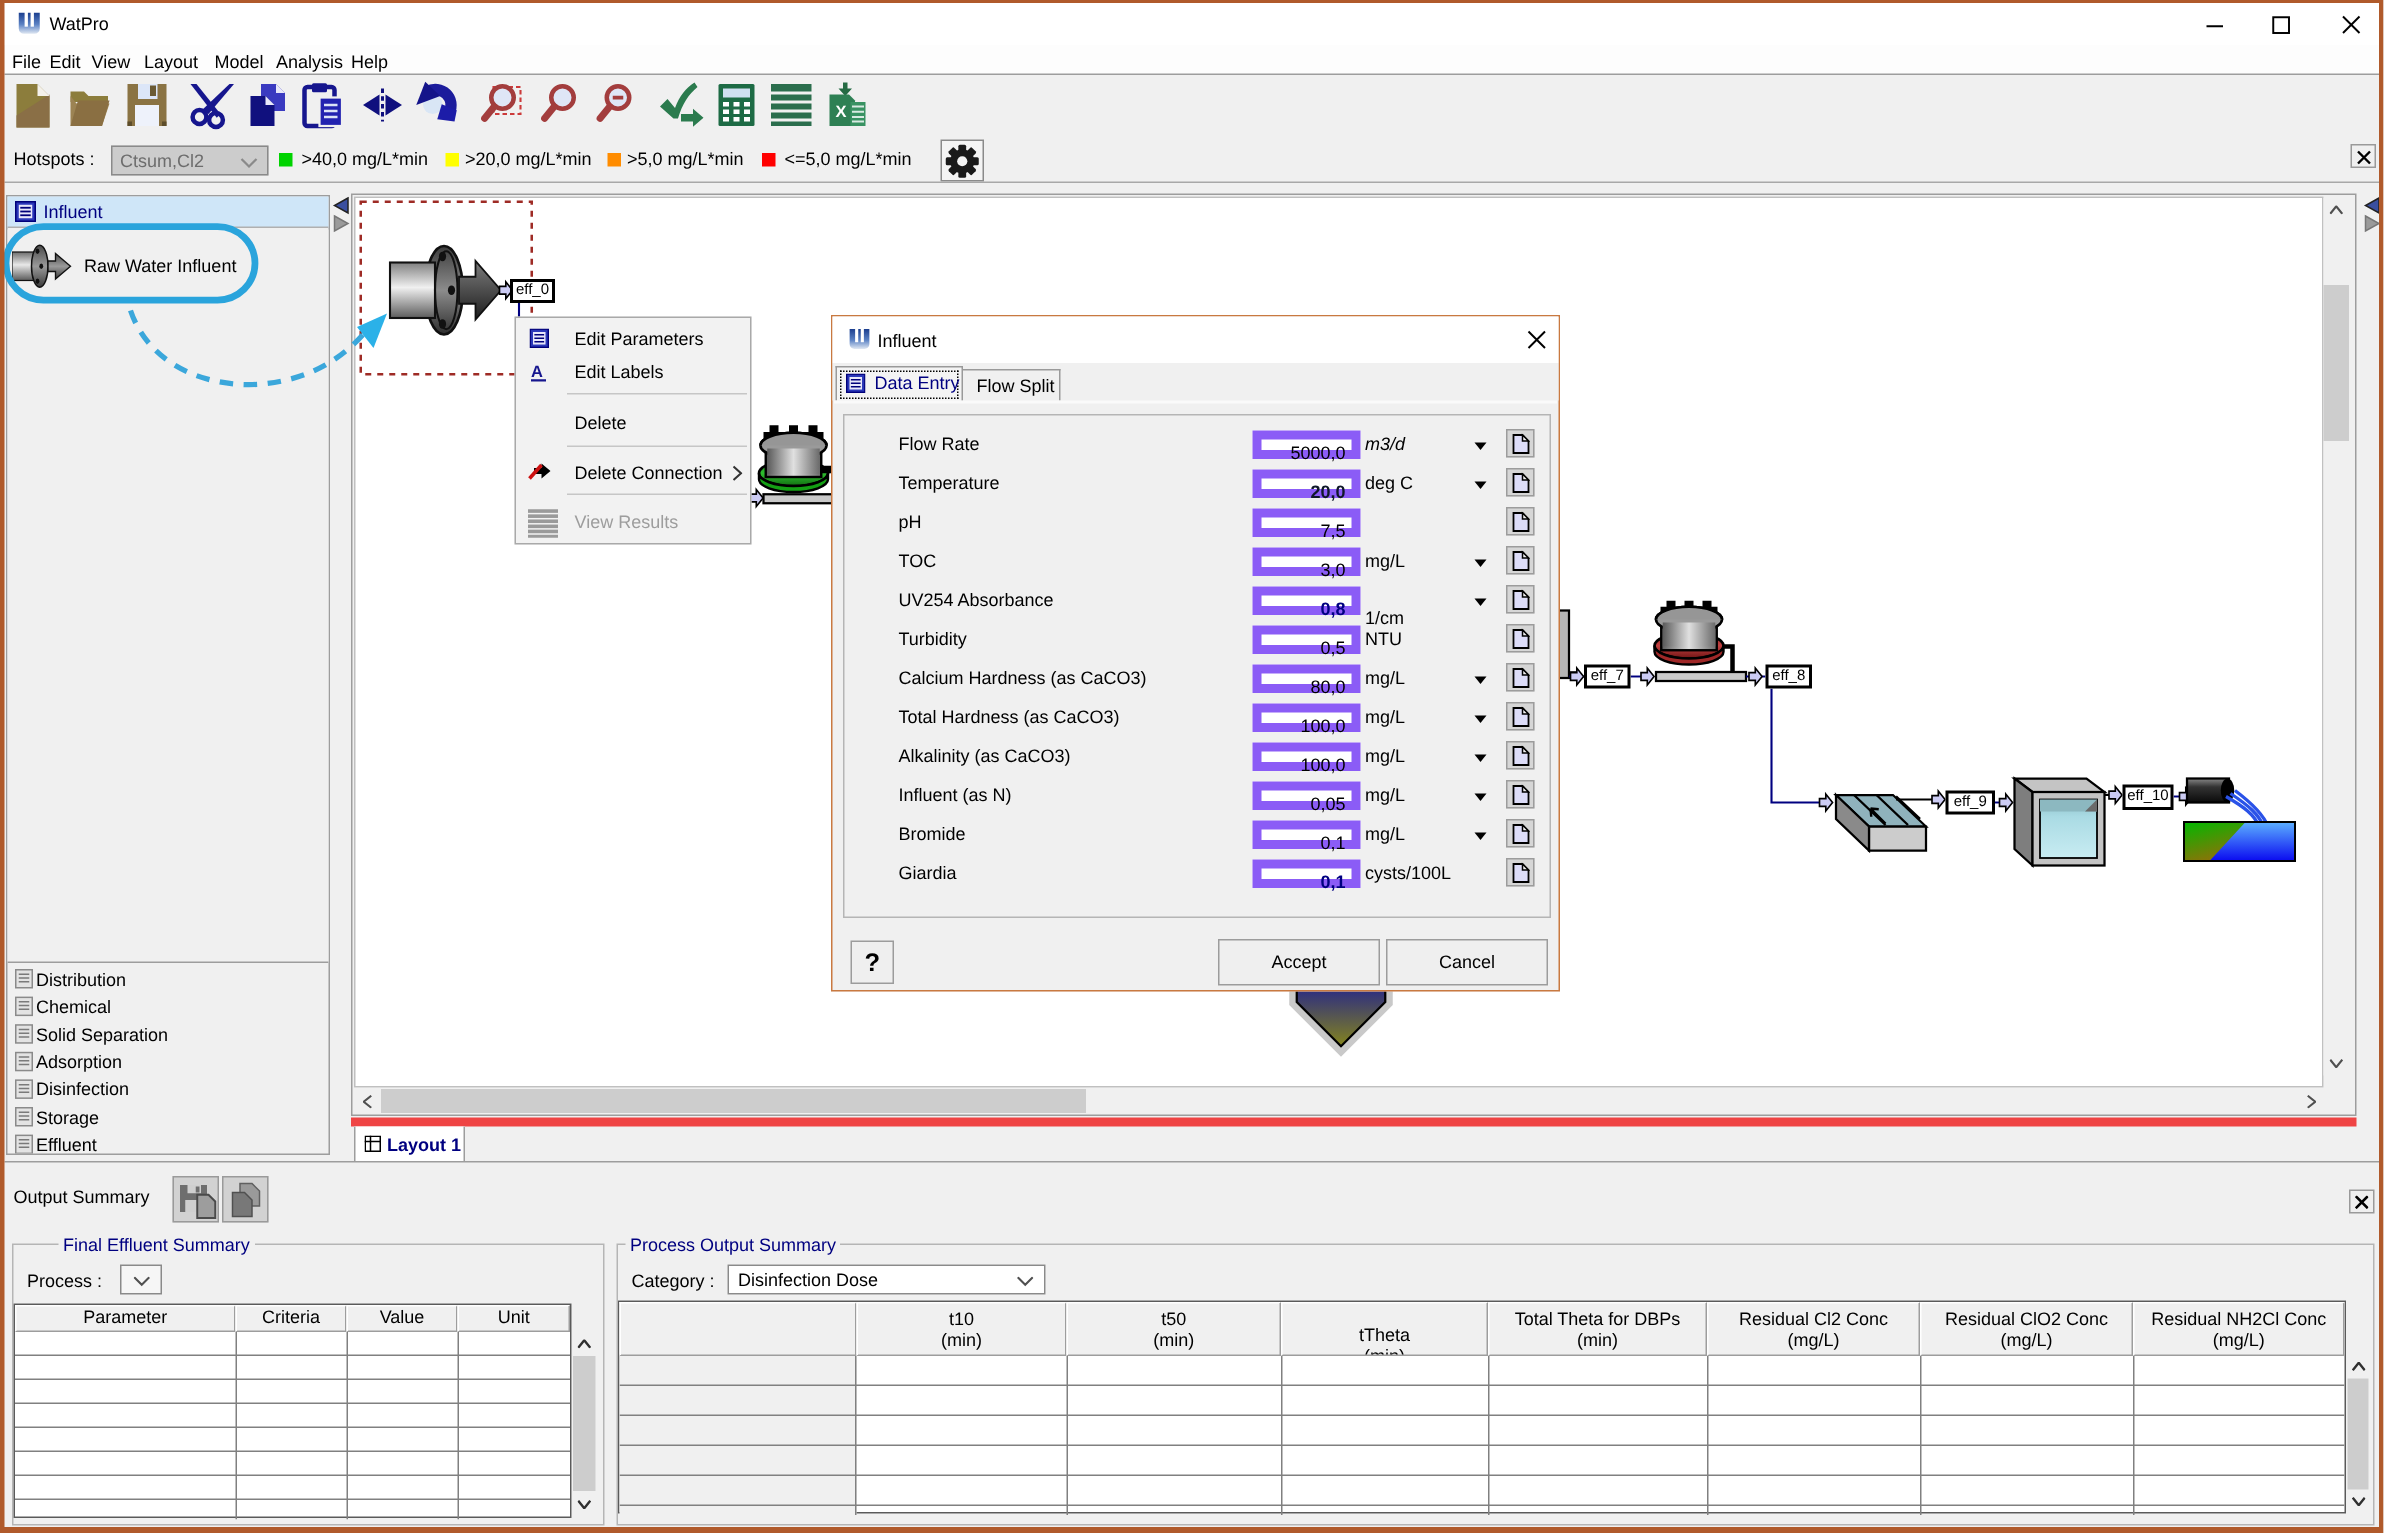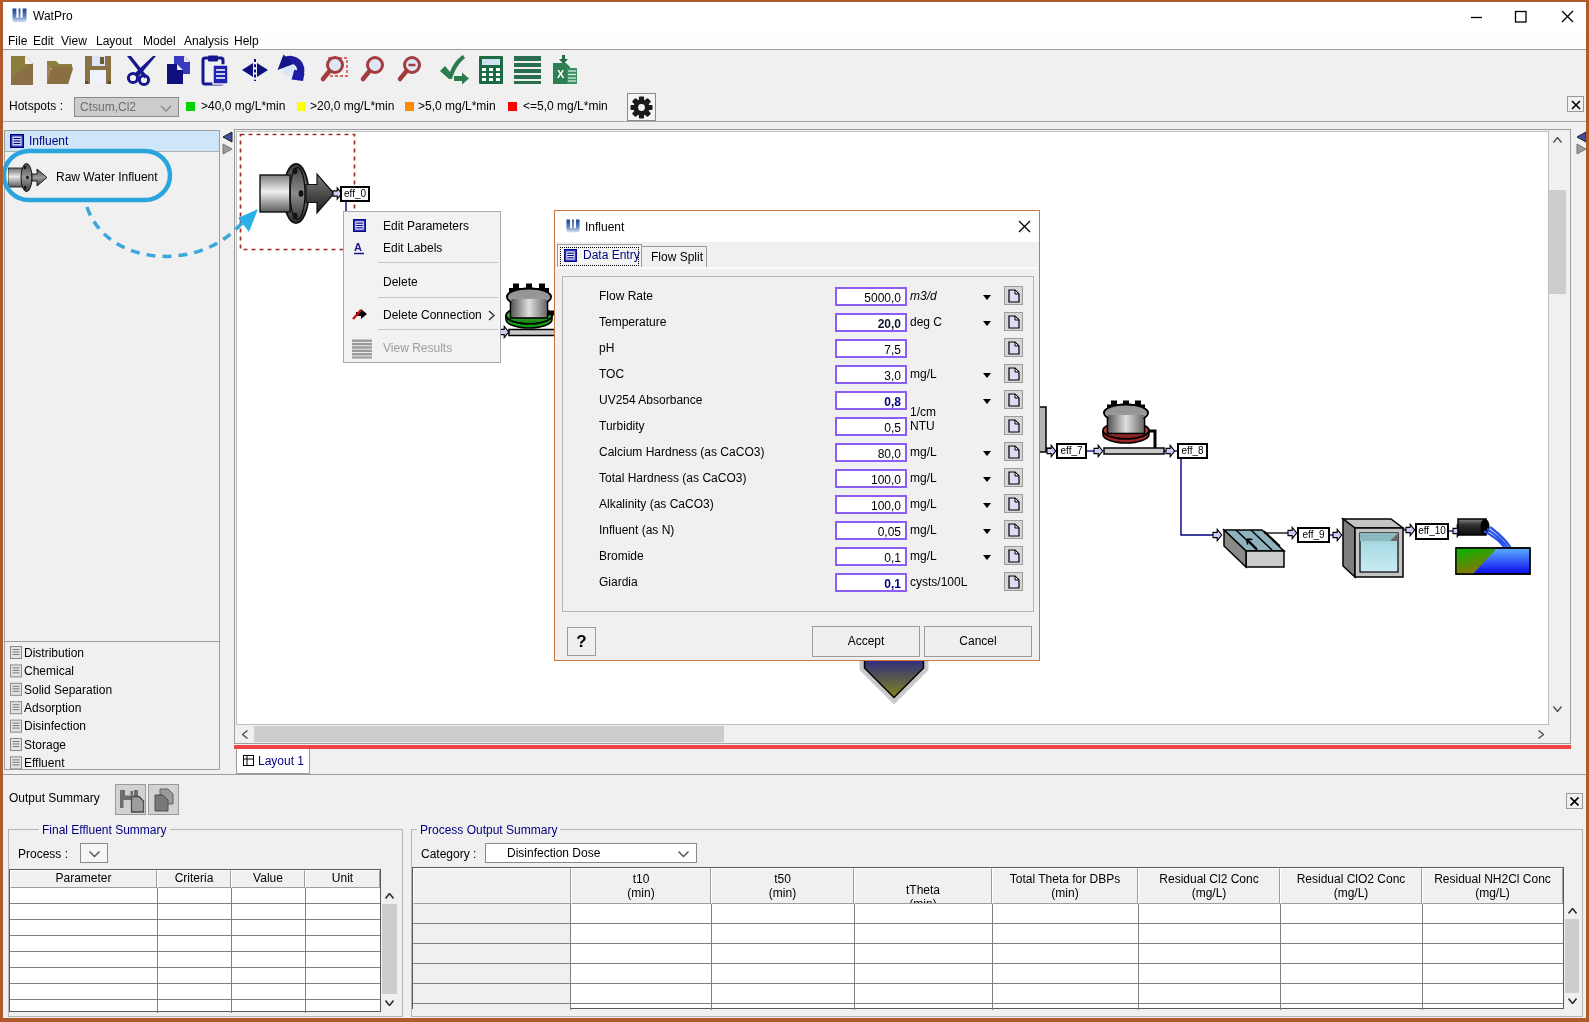--- a/index.html
+++ b/index.html
@@ -8,28 +8,28 @@
 .abs { position:absolute; }
 .navy { color:#000080; }
 #frame { position:absolute; inset:0; border:3px solid #b05a2b; border-top-width:2px; border-bottom-width:4px; pointer-events:none; z-index:60; }
 #titlebar { position:absolute; left:2px; top:2px; right:3px; height:28px; background:#fff; }
 #menubar { position:absolute; left:3px; top:30px; right:3px; height:20px; background:#fdfdfd; border-bottom:1px solid #9d9d9d; }
 #toolbar { position:absolute; left:3px; top:51px; right:3px; height:40px; background:#f0f0f0; }
 #hotbar { position:absolute; left:3px; top:91px; right:3px; height:31px; background:#f0f0f0; border-bottom:1px solid #a8a8a8; }
 .sq { position:absolute; top:11px; width:9px; height:9px; }
 #leftpanel { position:absolute; left:4px; top:130px; width:216px; height:640px; background:#f0f0f0; border:1px solid #9d9d9d; }
 #canvaswrap { position:absolute; left:234px; top:129px; width:1337px; height:615px; border:1px solid #9d9d9d; background:#f0f0f0; }
-#tabrow { position:absolute; left:234px; top:745px; width:1337px; height:26px; background:#f0f0f0; border-top:4px solid #ef4444; }
+#tabrow { position:absolute; left:234px; top:745px; width:1337px; height:26px; background:#f0f0f0; border-top:6px solid #ef4444;font-weight:bold; }
 #bottompanel { position:absolute; left:3px; top:774px; right:3px; height:245px; background:#f0f0f0; border-top:1px solid #9d9d9d; }
 .groupbox { position:absolute; border:1px solid #b5b5b5; }
 .gb-label { position:absolute; top:-7px; background:#f0f0f0; padding:0 3px; color:#000080; white-space:nowrap; }
 .hcell { position:absolute; background:#f0f0f0; border:1px solid #9d9d9d; border-top-color:#fff; border-left-color:#fff; text-align:center; color:#000; overflow:hidden; }
 #ctxmenu { position:absolute; left:343px; top:211px; width:158px; height:152px; background:#f2f2f2; border:1px solid #a9a9a9; z-index:30; }
 #dialog { position:absolute; left:554px; top:210px; width:486px; height:451px; background:#f0f0f0; border:1px solid #c97940; z-index:40; }
-.inputbox { position:absolute; width:72px; height:19px; background:#fff; border:2px solid #8b5cf6; text-align:right; padding:2px 4px 0 0; }
+.inputbox { position:absolute; width:72px; height:19px; background:#fff; border:6px solid #8b5cf6; text-align:right; padding:2px 4px 0 0; }
 .btn { position:absolute; background:#efefef; border:1px solid #9c9c9c; text-align:center; }
 .papbtn { position:absolute; width:19px; height:19px; background:#d6d6d6; border:1px solid #9c9c9c; }
 .downarr { position:absolute; width:0; height:0; border-left:4px solid transparent; border-right:4px solid transparent; border-top:5px solid #000; }
 .effbox { position:absolute; background:#fff; border:2px solid #000; color:#000; font-size:10px; text-align:center; z-index:5; }
 .mitem { position:absolute; top:4px; }
 .scrollbar { position:absolute; background:#f0f0f0; }
 .thumb { position:absolute; background:#cdcdcd; }
 </style>
 </head>
 <body>
@@ -547,21 +547,21 @@
     <div class="thumb" style="left:0;top:17px;width:15px;height:90px;"></div>
     <svg class="abs" style="left:3px;top:113px" width="9" height="6">
         <path d="M0.5 0.5 L4.5 5.5 L8.5 0.5" fill="none" stroke="#303030" stroke-width="1.6"></path>
       </svg>
   </div>
 
   <div class="groupbox" style="left:408px;top:54px;width:1172px;height:188px;">
     <span class="gb-label" style="left:5px;">Process Output Summary</span>
     <span class="abs" style="left:9px;top:17px;">Category&nbsp;:</span>
     <div class="abs" style="left:73px;top:13px;width:212px;height:20px;background:#fff;border:1px solid #8a8a8a;">
-      <span class="abs" style="left:6px;top:2px;margin-left:15px;">Disinfection Dose</span>
+      <span class="abs" style="left:6px;top:2px;">Disinfection Dose</span>
       <svg class="abs" style="left:192px;top:7px" width="11" height="7">
           <path d="M0.5 0.5 L5.5 5.5 L10.5 0.5" fill="none" stroke="#505050" stroke-width="1.4"></path>
         </svg>
     </div>
   </div>
   <div class="abs" style="left:409px;top:92px;width:1152px;height:142px;border:1px solid #5a5a5a;background:#fff;">
     <div class="hcell" style="left:0;top:0;width:158px;height:36px;"></div>
     <div class="hcell" style="left:158px;top:0;width:140px;height:36px;padding-top:3px;">t10<br>(min)</div>
     <div class="hcell" style="left:298px;top:0;width:143px;height:36px;padding-top:3px;">t50<br>(min)</div>
     <div class="hcell" style="left:441px;top:0;width:138px;height:36px;padding-top:14px;">tTheta<br>(min)</div>

